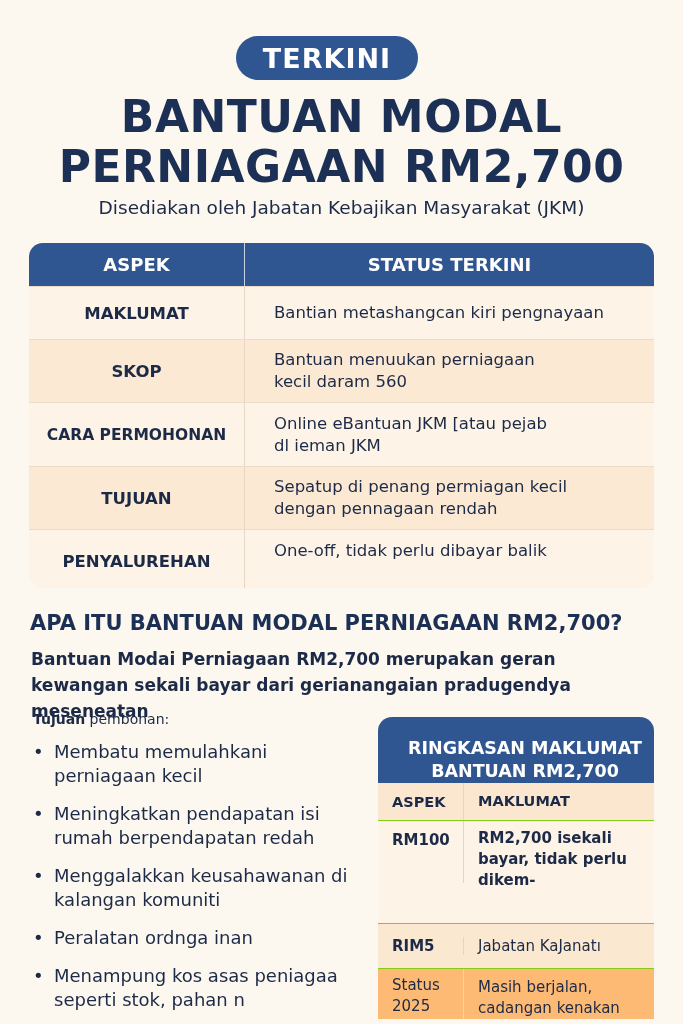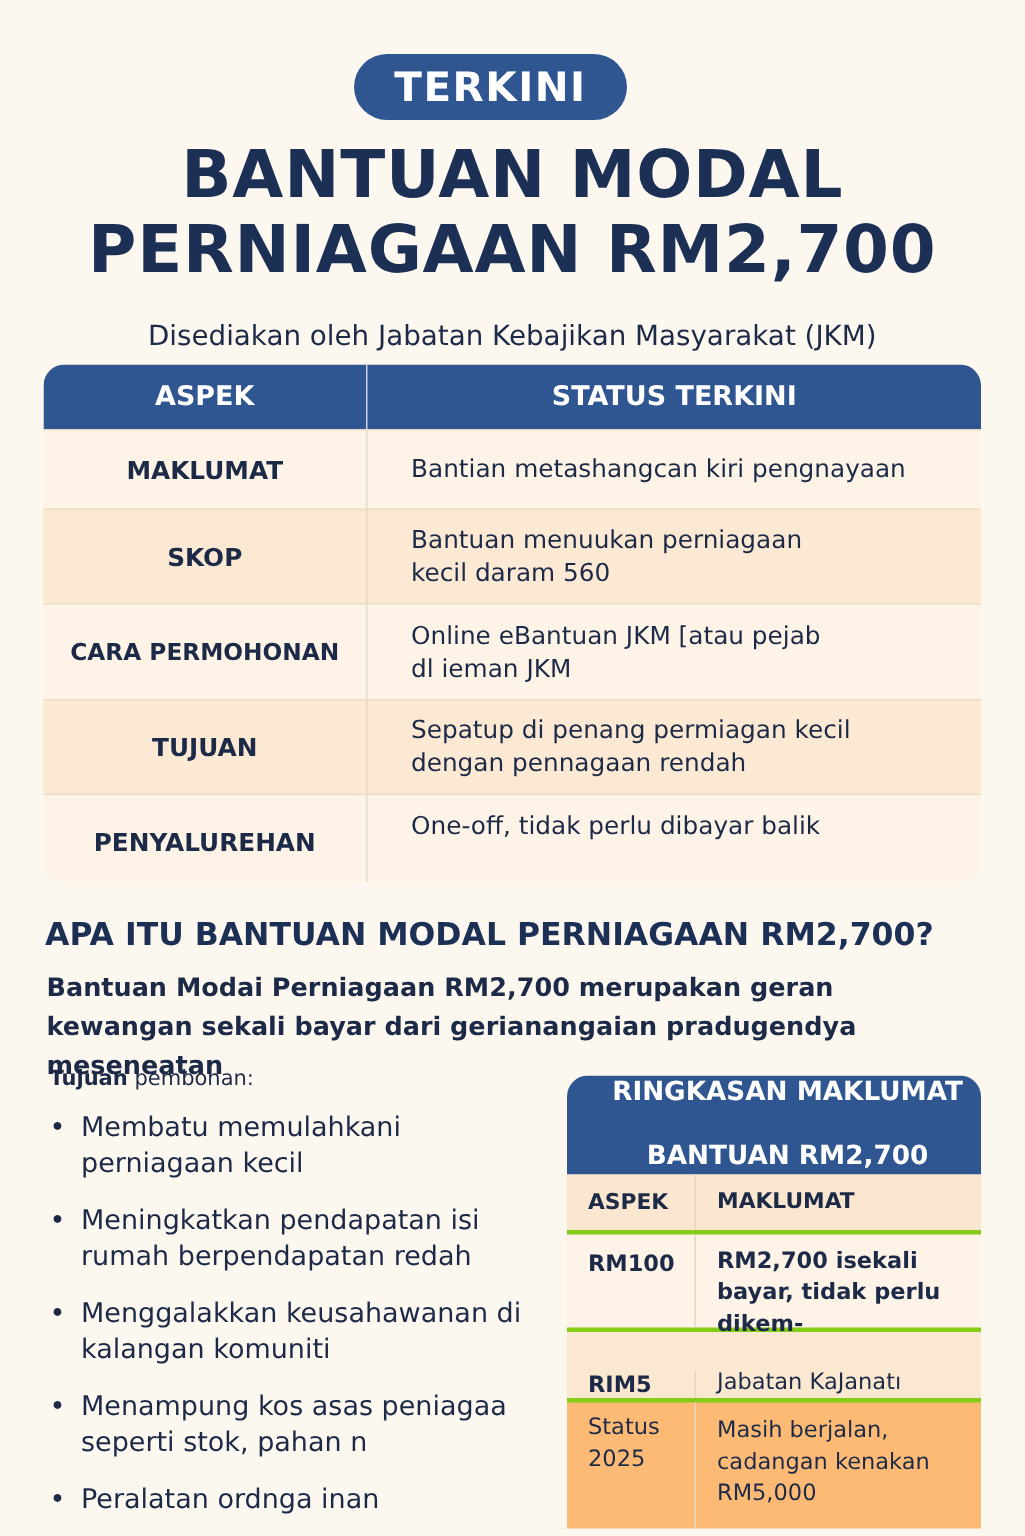--- a/index.html
+++ b/index.html
@@ -18,21 +18,21 @@
   }
   .title {
     position:absolute; left:0; width:683px; text-align:center;
     font-weight:bold; color:#1c2f55; font-size:44px; line-height:50px;
     letter-spacing:0.5px;
   }
   .title.l1 { top:92px; }
   .title.l2 { top:142px; }
   .subtitle {
     position:absolute; top:197px; left:0; width:683px; text-align:center;
-    font-size:18.5px; color:#1c2a48;margin-top:17px;
+    font-size:18.5px; color:#1c2a48;
   }
   
   .main-table {
     position:absolute; left:29px; top:243px; width:625px; height:345px;
     border-radius:14px; overflow:hidden; background:#fcecd7;
   }
   .mt-head { display:flex; height:43px; background:#2f5691; color:#fff; font-weight:bold; font-size:18px; }
   .mt-head div { display:flex; align-items:center; justify-content:center; }
   .col1 { width:216px; border-right:1.5px solid #e6d8c4; box-sizing:border-box; }
   .col2 { flex:1; }
@@ -54,32 +54,32 @@
   .bullets { position:absolute; left:33px; top:740px; width:320px; margin:0; padding:0; list-style:none; }
   .bullets li { position:relative; padding-left:21px; font-size:18px; line-height:24px; margin-bottom:14px; color:#1c2a48; }
   .bullets li::before { content:"\2022"; position:absolute; left:0; top:0; font-size:18px; }
 
   .summary {
     position:absolute; left:378px; top:717px; width:276px; height:302px;
     border-radius:14px 14px 0 0; overflow:hidden; background:#fdf3e6;
   }
   .sum-head {
     height:66px; background:#2f5691; color:#fff; font-weight:bold; font-size:17.5px;
-    line-height:23px; text-align:center; display:flex; flex-direction:column; justify-content:space-between;
+    line-height:23px; text-align:center; display:flex; flex-direction:column; justify-content:flex-end;
     padding-left:18px;
   }
-  .sum-row { display:flex; border-top:3px solid #84cc16; }
+  .sum-row { display:flex; border-top:1px solid #84cc16; }
   .sum-row .c1 { width:86px; border-right:1px solid #e6d6c0; box-sizing:border-box; padding-left:14px; font-size:15px; }
   .sum-row .c2 { flex:1; padding-left:14px; font-size:15px; line-height:21px; }
   .sum-colhead { background:#fbe7cf; height:37px; border-top:none; }
   .sum-colhead .c1, .sum-colhead .c2 { font-weight:bold; font-size:14.5px; display:flex; align-items:center; }
   .sum-r1 { height:62px; background:#fdf3e6; }
   .sum-r1 .c1 { font-weight:bold; padding-top:10px; }
   .sum-r1 .c2 { padding-top:7px;font-weight:bold; }
-  .sum-r2 { height:44px; background:#fbe8d0; align-items:flex-end; }
+  .sum-r2 { height:44px; background:#fbe8d0; align-items:center;margin-top:40px; }
   .sum-r2 .c1, .sum-r2 .c2 { display:flex; align-items:center; }
   .sum-r2 .c1 { font-weight:bold; }
   .sum-r3 { height:95px; background:#fdba74; }
   .sum-r3 .c1 { padding-top:6px; line-height:21px; }
   .sum-r3 .c2 { padding-top:8px; }
 </style>
 </head>
 <body>
 
 <div class="badge">TERKINI</div>
@@ -132,22 +132,22 @@
 
 <div class="section-heading">APA ITU BANTUAN MODAL PERNIAGAAN RM2,700?</div>
 <div class="section-para">Bantuan Modai Perniagaan RM2,700 merupakan geran kewangan sekali bayar dari gerianangaian pradugendya meseneatan</div>
 
 <div class="purpose-label"><b>Tujuan</b><span> pembonan:</span></div>
 
 <ul class="bullets">
   <li>Membatu memulahkani perniagaan kecil</li>
   <li>Meningkatkan pendapatan isi rumah berpendapatan redah</li>
   <li>Menggalakkan keusahawanan di kalangan komuniti</li>
+  <li>Peralatan ordnga inan</li>
   <li>Menampung kos asas peniagaa seperti stok, pahan n</li>
-  <li>Peralatan ordnga inan</li>
 </ul>
 
 <div class="summary">
   <div class="sum-head">
     <span>RINGKASAN MAKLUMAT</span>
     <span>BANTUAN RM2,700</span>
   </div>
   <div class="sum-row sum-colhead">
     <div class="c1">ASPEK</div>
     <div class="c2">MAKLUMAT</div>

